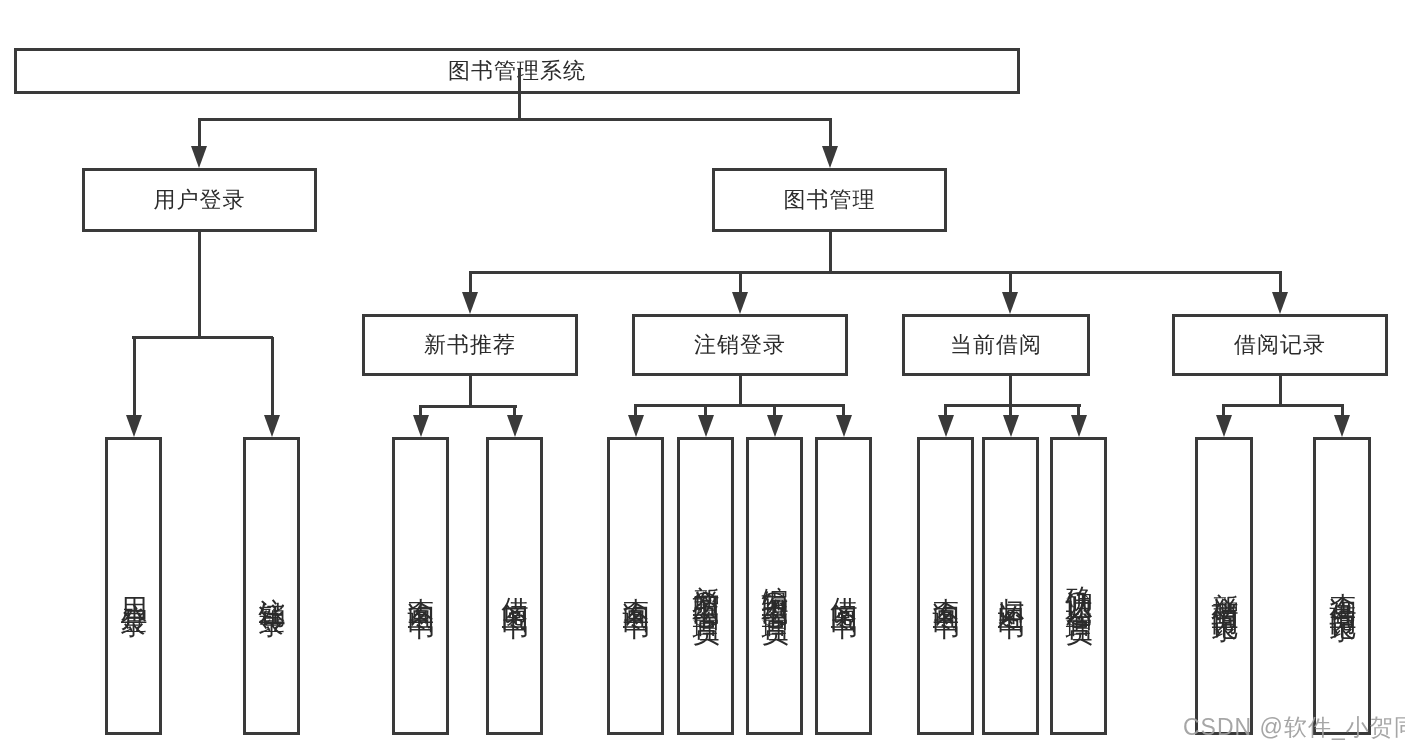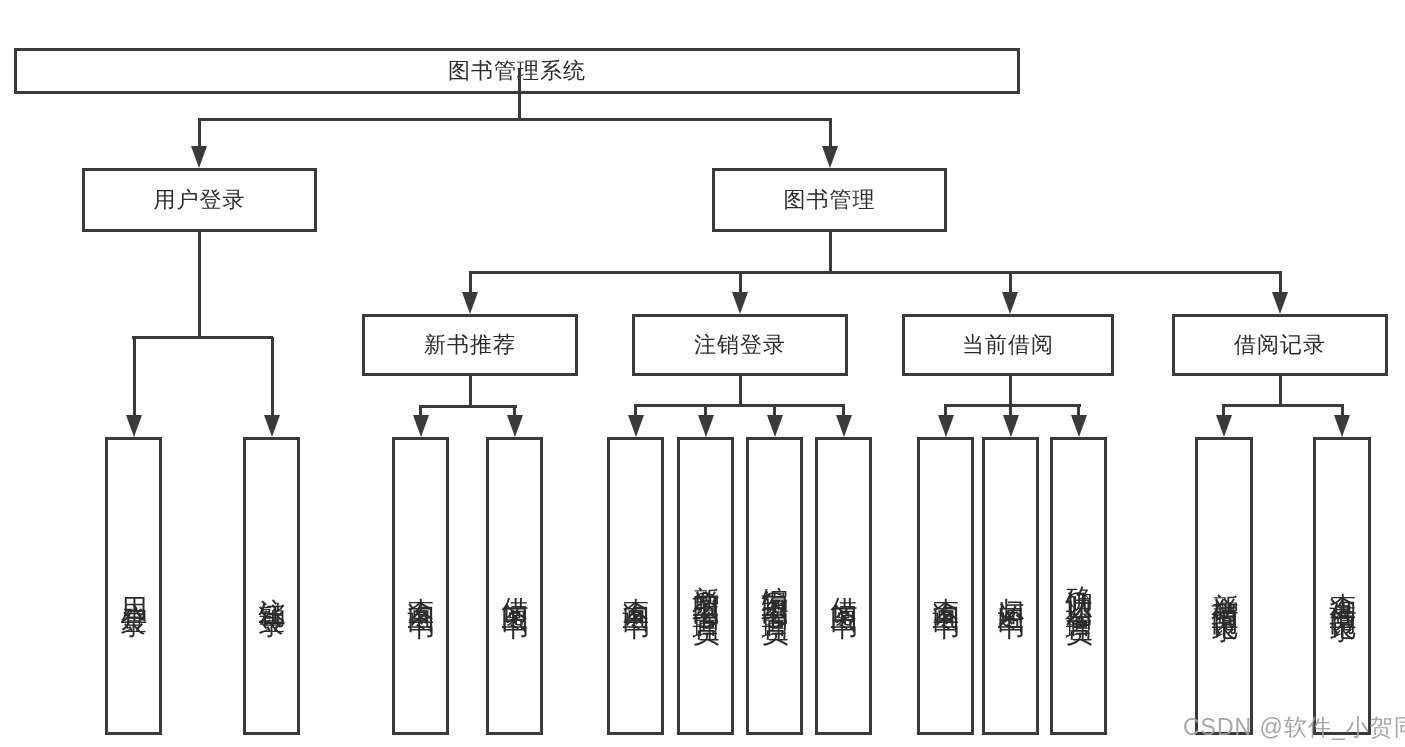--- a/index.html
+++ b/index.html
@@ -38,21 +38,21 @@
   <div class="box" style="left:14px;top:13px;width:1006px;height:46px;margin-top:35px;">图书管理系统</div>
 
   <div class="box" style="left:82px;top:168px;width:235px;height:64px;">用户登录</div>
 
   <div class="box" style="left:712px;top:168px;width:235px;height:64px;">图书管理</div>
 
   <div class="box" style="left:362px;top:314px;width:216px;height:62px;">新书推荐</div>
 
   <div class="box" style="left:632px;top:314px;width:216px;height:62px;">注销登录</div>
 
-  <div class="box" style="left:902px;top:314px;width:212px;height:62px;">当前借阅</div>
+  <div class="box" style="left:902px;top:314px;width:188px;height:62px;">当前借阅</div>
 
   <div class="box" style="left:1172px;top:314px;width:216px;height:62px;">借阅记录</div>
 
   <div class="box leaf" style="left:105px;top:437px;width:57px;height:298px;">用户登录</div>
   <div class="box leaf" style="left:243px;top:437px;width:57px;height:298px;">注销登录</div>
 
   <div class="box leaf" style="left:392px;top:437px;width:57px;height:298px;">查询图书</div>
   <div class="box leaf" style="left:486px;top:437px;width:57px;height:298px;">借阅图书</div>
 
   <div class="box leaf" style="left:607px;top:437px;width:57px;height:298px;">查询图书</div>

